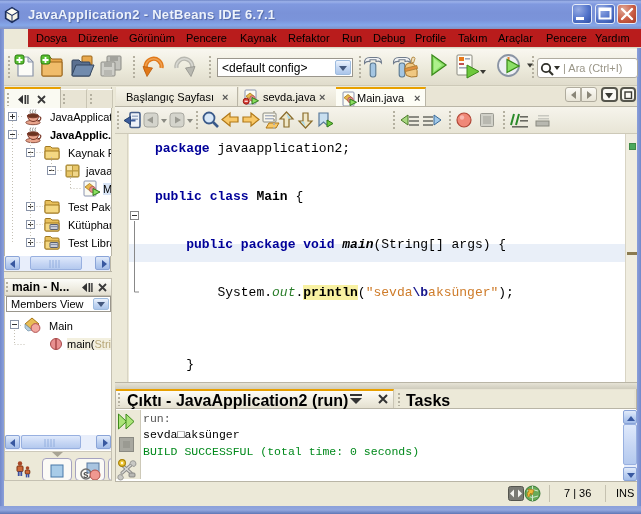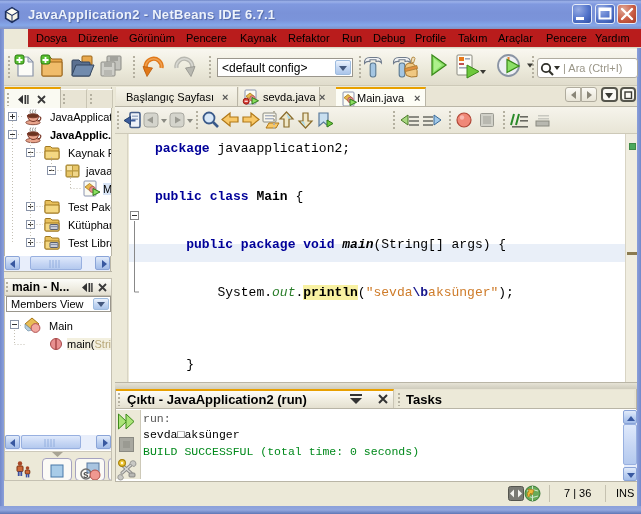--- a/index.html
+++ b/index.html
@@ -67,21 +67,21 @@
   .str { color:#ce7b29; }
   .esc { color:#16168c; font-weight:bold; }
   .fld { color:#2a7d2a; font-style:italic; }
   .occ { background:#f8f1a2; font-weight:bold; }
   #stripe { left:625px; top:134px; width:12px; height:248px; background:#f0ede0; border-left:1px solid #d8d4c4; }
   #edbottom { left:115px; top:382px; width:522px; height:7px; background:linear-gradient(180deg,#e6e3d6,#cfccbd); border-top:1px solid #b9b5a6; }
   .foldbox { position:absolute; width:9px; height:9px; border:1px solid #888; background:#fff; }
   #watermark { left:76px; top:224px; font-size:23px; font-weight:bold; color:rgba(218,214,200,0.55); letter-spacing:2px; }
   
   #outpanel { left:115px; top:389px; width:522px; height:93px; background:#fff; border:1px solid #b9b5a6; }
-  #outhead { left:116px; top:389px; width:520px; height:20px; background:#e8e4d4; border-bottom:1px solid #b9b5a6; font-size:13px; }
+  #outhead { left:116px; top:389px; width:520px; height:20px; background:#e8e4d4; border-bottom:1px solid #b9b5a6; font-size:16px; }
   #outseltab { position:absolute; left:0; top:0; width:278px; height:19px; background:linear-gradient(180deg,#fdfcf8 0%,#f0ede0 55%,#e4e0d0 100%); border-top:2px solid #e8a000; border-right:1px solid #c9c5b4; }
   #taskstab { position:absolute; left:280px; top:1px; width:238px; height:18px; background:#ece9d8; }
   #outtools { left:116px; top:410px; width:25px; height:69px; background:#ece9d8; border-right:1px solid #cdc9b8; }
   #outtext { left:143px; top:411px; width:482px; height:70px; background:#fff; font-family:"Liberation Mono", monospace; font-size:11.5px; line-height:16.3px; white-space:pre; }
   #outvsb { left:624px; top:410px; width:13px; height:71px; background:#e8eefb; }
   
   #statusbar { left:4px; top:482px; width:633px; height:24px; background:#ece9d8; font-size:11px; color:#000; }
   .sep { position:absolute; top:3px; width:1px; height:17px; background:#c5c1b0; }
 </style>
 </head>
@@ -495,21 +495,21 @@
     <svg style="left:47px;top:0px" width="12" height="6">
       <polygon points="0,0 11,0 5.5,5" fill="#a8a494"></polygon>
     </svg>
   </div>
 
   <div class="abs" id="edtabs">
     <div class="edtab" style="left:1px;width:122px">
       <span style="position:absolute;left:10px;top:4px">Başlangıç Sayfası</span>
       <span class="tabx" style="left:106px">×</span>
     </div>
-    <div class="edtab" style="left:124px;width:81px">
+    <div class="edtab" style="left:124px;width:104px">
       <svg style="left:4px;top:2px" width="16" height="16" viewBox="0 0 16 16">
         <rect x="2" y="1" width="11" height="14" rx="1" fill="#fdfdf4" stroke="#8a94b0"></rect>
         <polygon points="7,4 11,7.2 7,10.4 3,7.2" fill="#e8b84c" stroke="#a87818" stroke-width="0.8"></polygon>
         <circle cx="9.5" cy="9.5" r="2.8" fill="#e89090" stroke="#b05050" stroke-width="0.8"></circle>
         <polygon points="9,8.5 15.5,11.75 9,15" fill="#8ae060" stroke="#2e7a18"></polygon>
         <circle cx="3.2" cy="12.2" r="3" fill="#d84038" stroke="#981810"></circle>
         <rect x="1.6" y="11.7" width="3.2" height="1.1" fill="#fff"></rect>
       </svg>
       <span style="position:absolute;left:24px;top:4px">sevda.java</span>
       <span class="tabx" style="left:80px">×</span>

